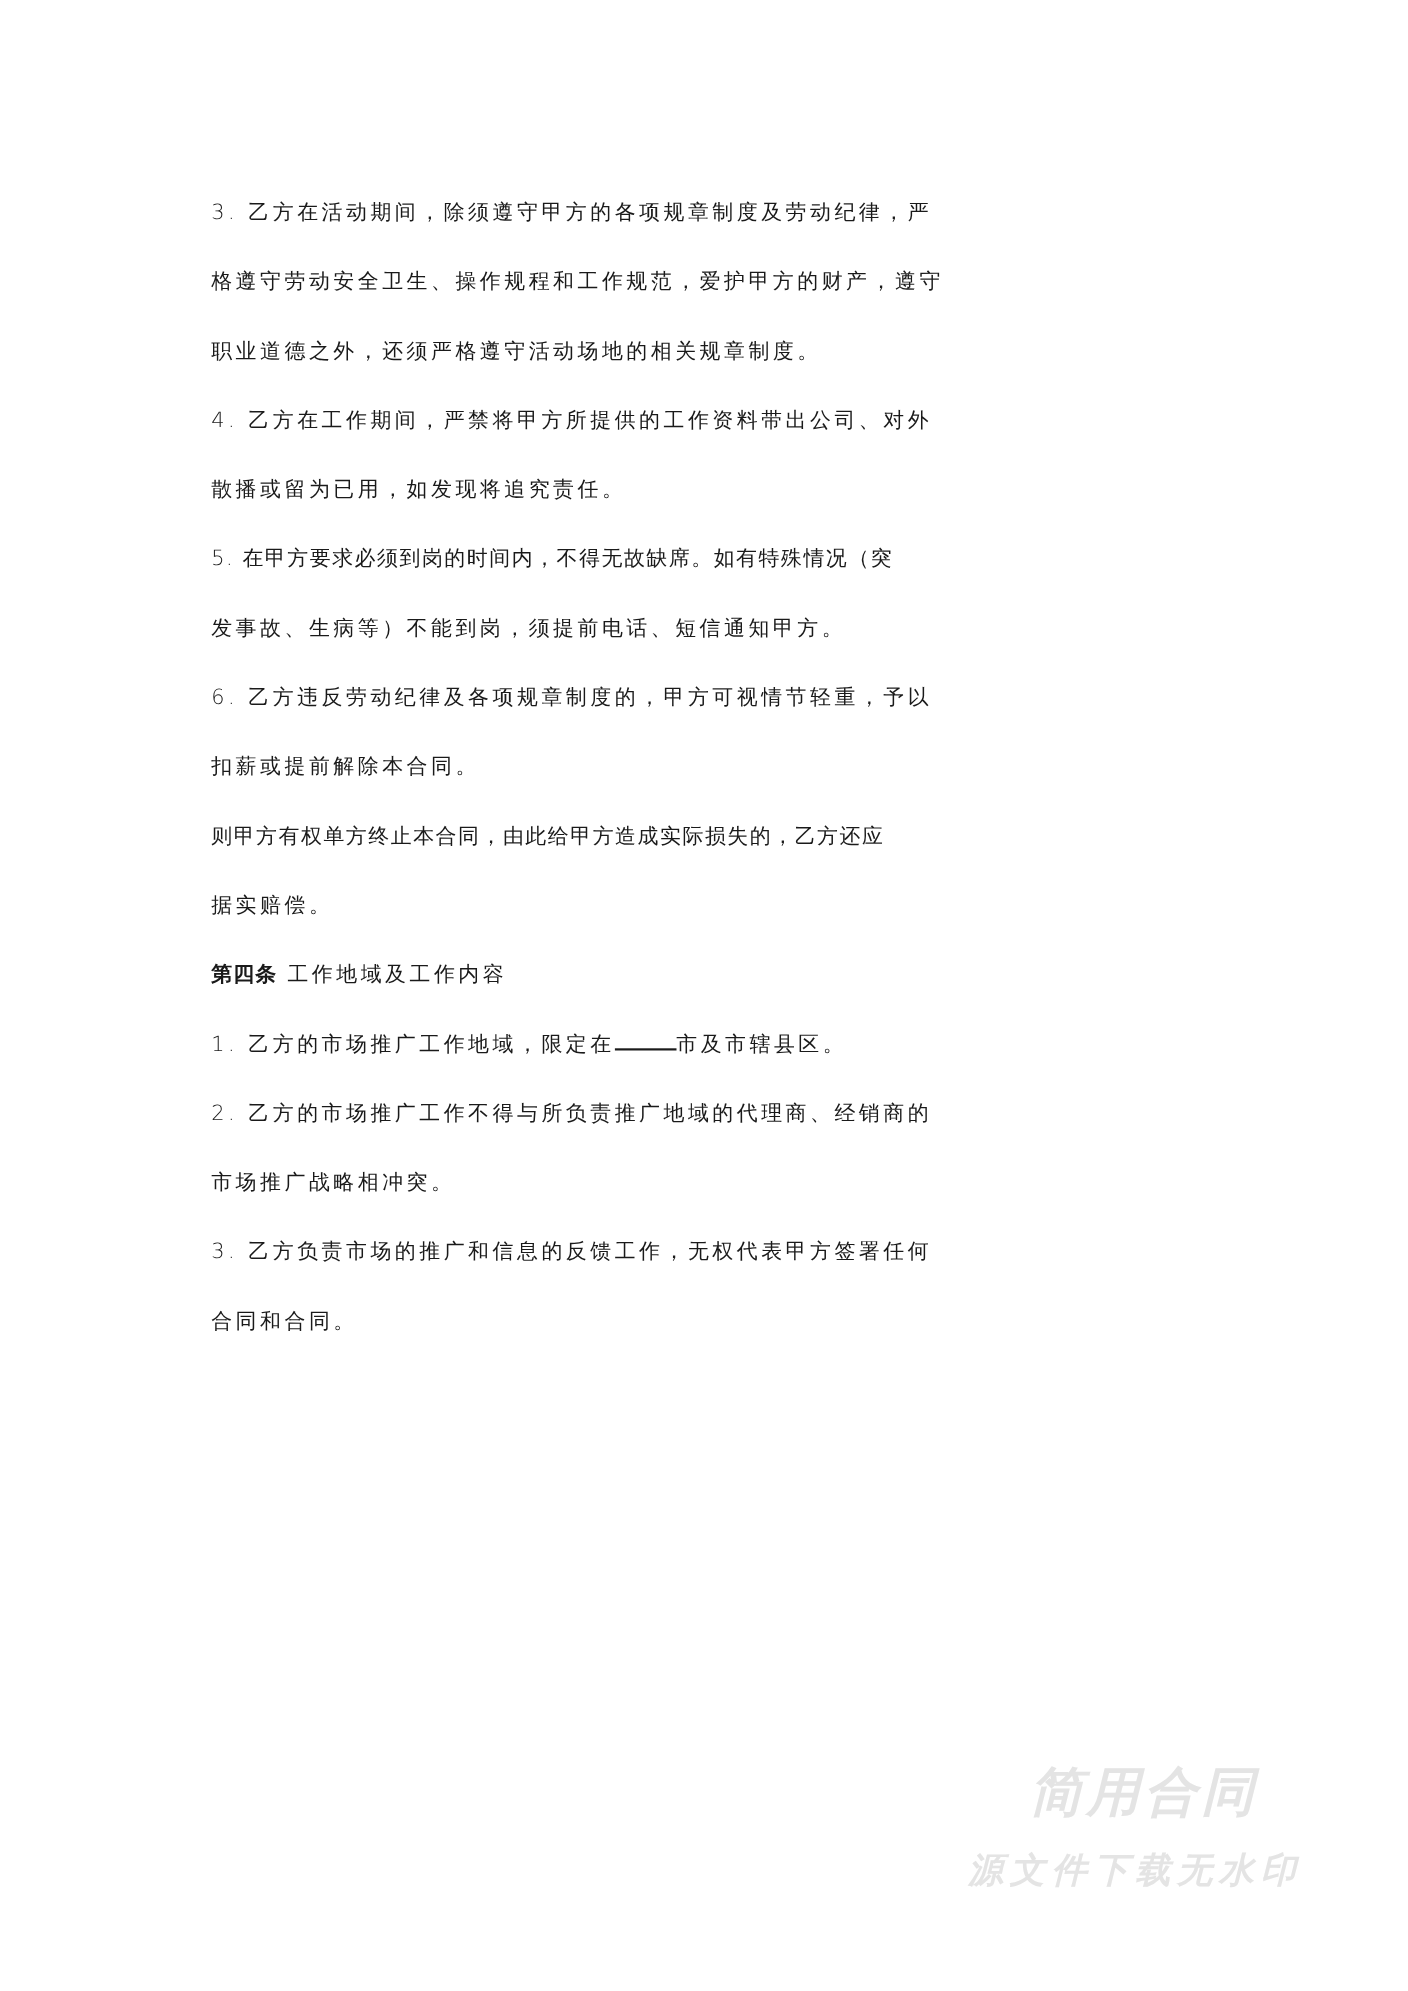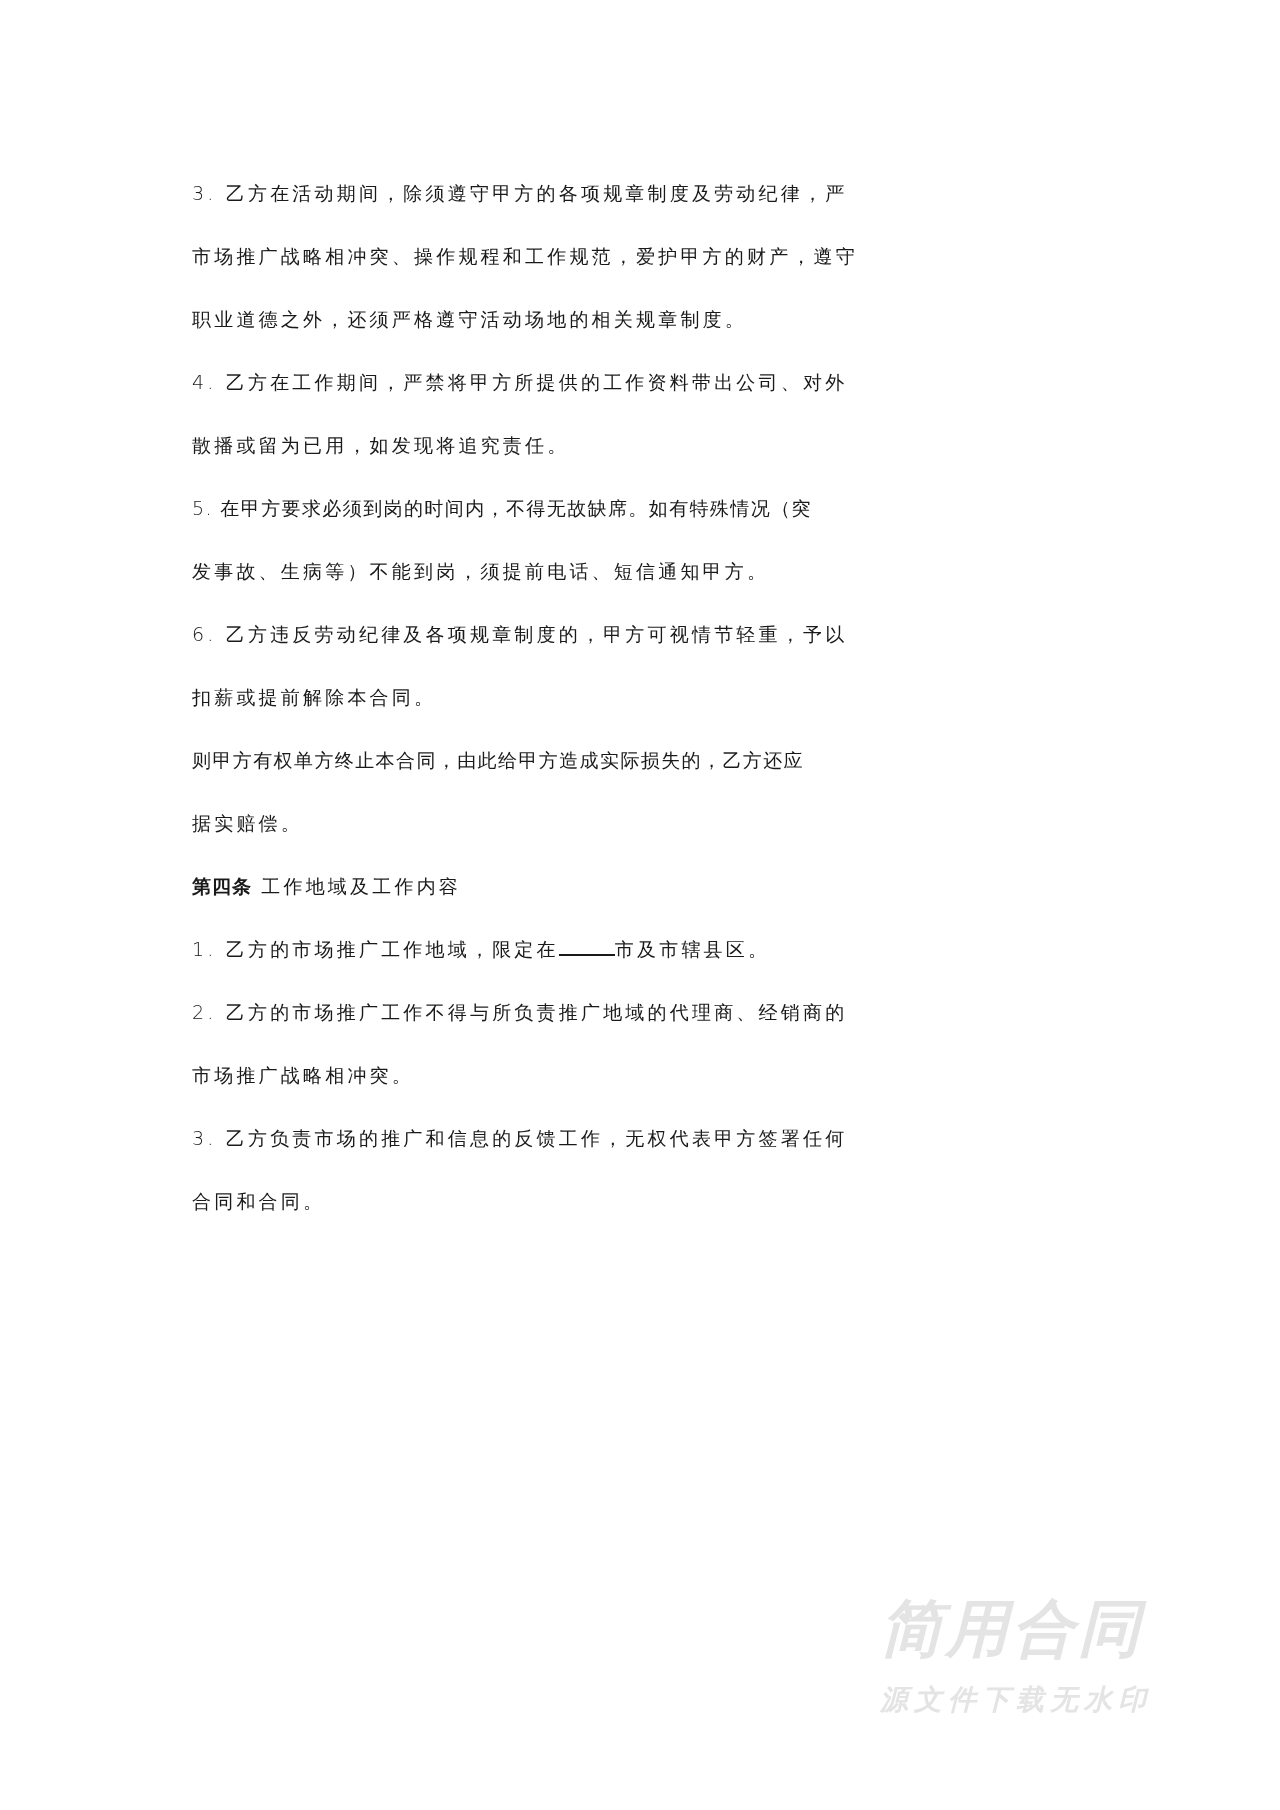--- a/index.html
+++ b/index.html
@@ -48,40 +48,41 @@
       left: 880px;
       top: 1590px;
       width: 320px;
       color: #e4e4e4;
       font-family: "DejaVu Sans", sans-serif;
       font-weight: bold;
       font-style: italic;
       user-select: none;
     }
     .wm-main {
-      font-size: 62px;
+      font-size: 48px;
       letter-spacing: 4px;
       line-height: 78px;
+      text-align: center;
     }
     .wm-sub {
-      font-size: 28px;
+      font-size: 32px;
       letter-spacing: 6px;
       line-height: 44px;
       margin-top: 10px;
       font-style: italic;
     }
   </style>
 </head>
 <body>
 
 <div class="page">
 
   <div class="clause">
     <div class="line">3. 乙方在活动期间，除须遵守甲方的各项规章制度及劳动纪律，严</div>
-    <div class="line">市场推广战略相冲突、操作规程和工作规范，爱护甲方的财产，遵守</div>
+    <div class="line">格遵守劳动安全卫生、操作规程和工作规范，爱护甲方的财产，遵守</div>
     <div class="line">职业道德之外，还须严格遵守活动场地的相关规章制度。</div>
   </div>
 
   <div class="clause">
     <div class="line">4. 乙方在工作期间，严禁将甲方所提供的工作资料带出公司、对外</div>
     <div class="line">散播或留为已用，如发现将追究责任。</div>
   </div>
 
   <div class="clause">
     <div class="line tight">5. 在甲方要求必须到岗的时间内，不得无故缺席。如有特殊情况（突</div>

